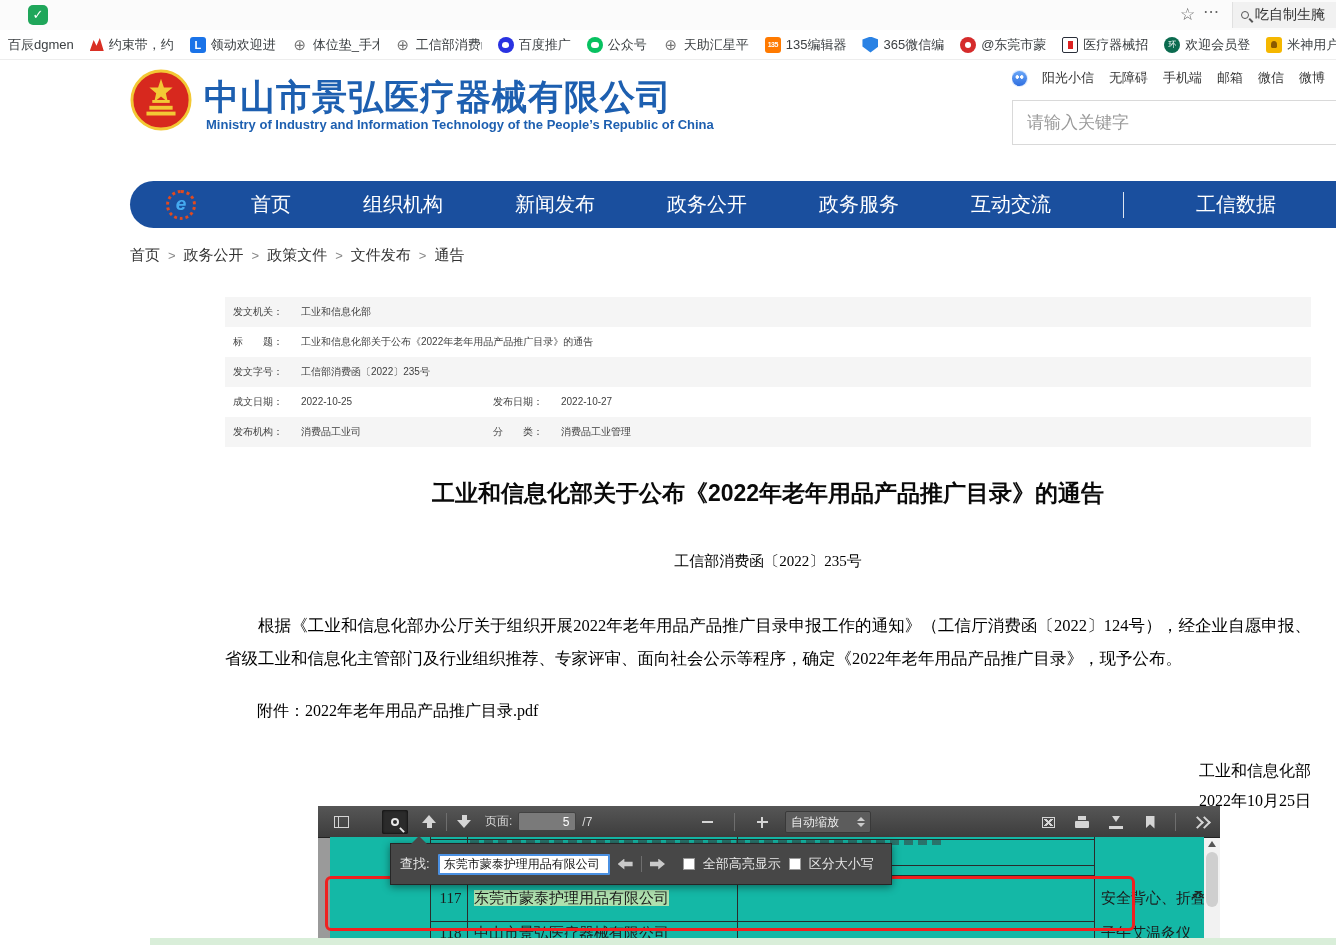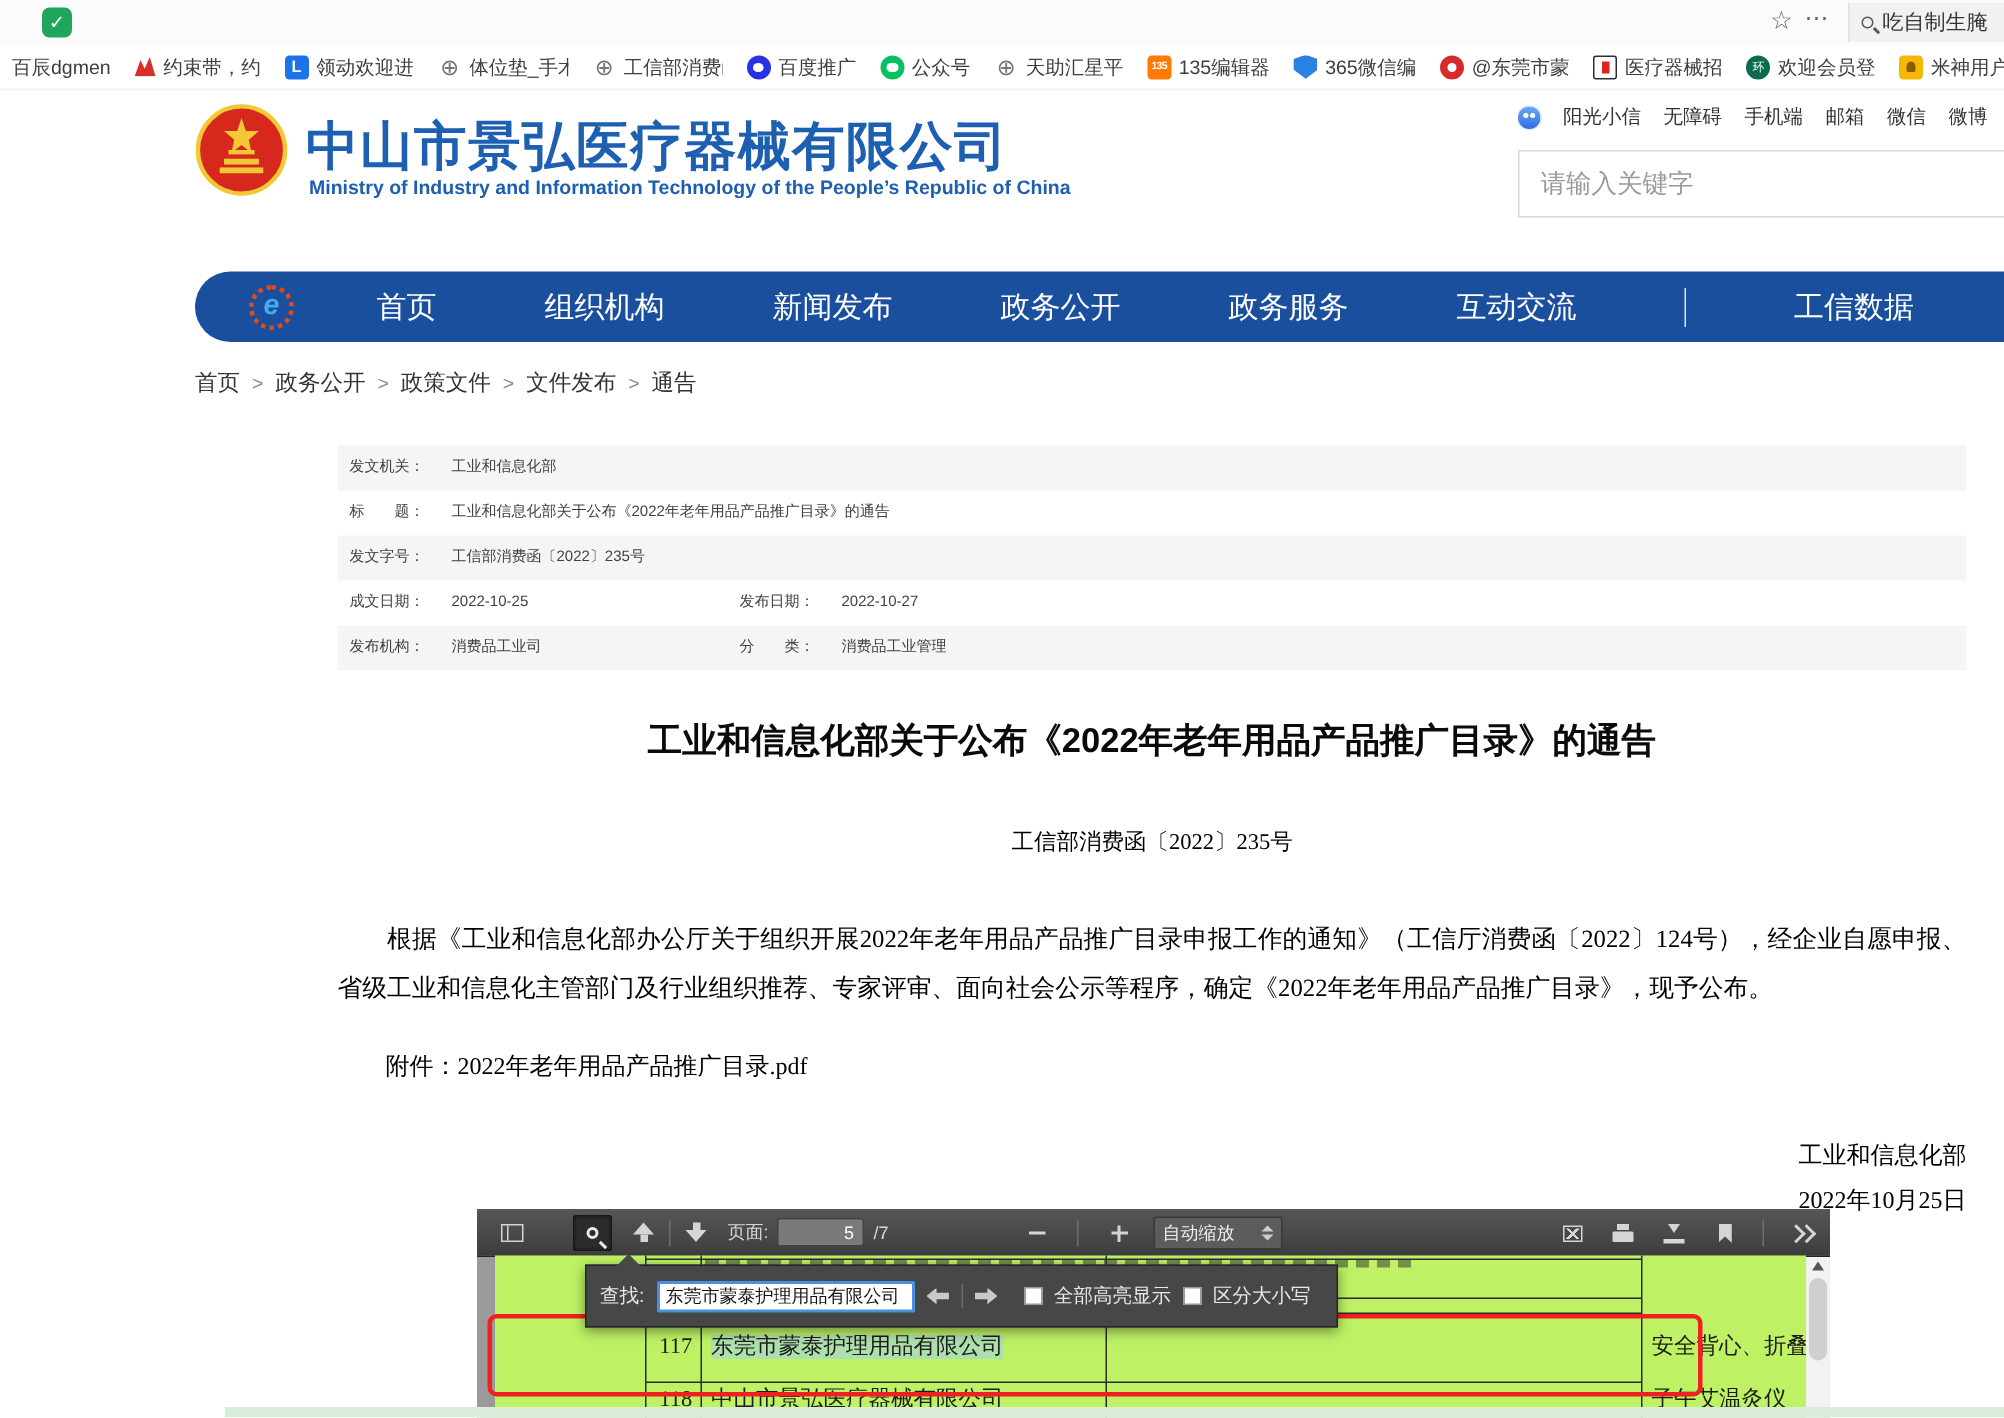--- a/index.html
+++ b/index.html
@@ -96,21 +96,21 @@
   .i-mag::after { content:""; position:absolute; width:2px; height:6px; background:#e8e8e8; transform:rotate(-45deg); left:8px; top:7px; }
   .i-arr { position:relative; width:14px; height:13px; }
   .i-arr::before { content:""; position:absolute; left:0; border-left:7px solid transparent; border-right:7px solid transparent; }
   .i-arr::after { content:""; position:absolute; left:4.5px; width:5px; height:5px; background:#d5d5d5; }
   .i-arr.up::before { top:0; border-bottom:8px solid #d5d5d5; }
   .i-arr.up::after { top:8px; }
   .i-arr.down::before { bottom:0; border-top:8px solid #d5d5d5; }
   .i-arr.down::after { bottom:8px; }
   .pg-label { margin-left:8px; }
   .pg-input { width:58px; height:19px; background:#7a7a7a; border:1px solid #424242; border-radius:2px; color:#fff; font-size:12px; text-align:right; padding-right:6px; margin:0 6px; outline:none; }
-  .pdf-mid { position:absolute; left:360px; top:0; height:32px; display:flex; align-items:center; gap:10px; }
+  .pdf-mid { position:absolute; left:376px; top:0; height:32px; display:flex; align-items:center; gap:10px; }
   .i-minus { width:11px; height:2px; background:#d5d5d5; }
   .i-plus { width:11px; height:11px; position:relative; }
   .i-plus::before { content:""; position:absolute; left:0; top:4.5px; width:11px; height:2px; background:#d5d5d5; }
   .i-plus::after { content:""; position:absolute; left:4.5px; top:0; width:2px; height:11px; background:#d5d5d5; }
   .zoom-select { width:86px; height:22px; background:#5c5c5c; border:1px solid #393939; border-radius:2px; display:flex; align-items:center; justify-content:space-between; padding:0 5px; color:#eee; }
   .spin { display:flex; flex-direction:column; gap:2px; }
   .spin i { display:block; width:0; height:0; border-left:4px solid transparent; border-right:4px solid transparent; }
   .spin .su { border-bottom:4px solid #ccc; }
   .spin .sd { border-top:4px solid #ccc; }
   .pdf-right { position:absolute; right:6px; top:0; height:32px; display:flex; align-items:center; gap:8px; }
@@ -132,21 +132,21 @@
   
   .findbar { position:absolute; left:72px; top:37px; width:502px; height:42px; background:#474747; border:1px solid #262626; box-shadow:0 2px 8px rgba(0,0,0,.45); display:flex; align-items:center; gap:8px; padding:0 9px; z-index:20; color:#e8e8e8; font-size:13px; }
   .find-notch { position:absolute; top:-8px; left:20px; width:0; height:0; border-left:8px solid transparent; border-right:8px solid transparent; border-bottom:8px solid #474747; }
   .find-input { width:172px; height:21px; background:#fff; border:2px solid #4a90e2; border-radius:1px; font-size:12px; color:#111; padding:0 4px; outline:none; white-space:nowrap; overflow:hidden; }
   .f-arr { width:15px; height:11px; background:#c9c9c9; clip-path:polygon(0 50%,45% 0,45% 30%,100% 30%,100% 70%,45% 70%,45% 100%); }
   .f-arr.right { transform:scaleX(-1); }
   .f-sep { width:1px; height:16px; background:#6e6e6e; }
   .f-check { width:12px; height:12px; background:#fff; border:1px solid #999; flex:none; }
 
   
-  .pdf-page { position:absolute; left:12px; top:31px; width:874px; height:108px; background:#bef264; }
+  .pdf-page { position:absolute; left:12px; top:31px; width:874px; height:108px; background:#14b8a6; }
   .pg-vline { position:absolute; top:0; bottom:0; width:1px; background:#2b2b2b; }
   .pg-hline { position:absolute; left:100px; right:110px; height:1px; background:#2b2b2b; }
   .row-sliver { position:absolute; left:140px; right:260px; top:3px; height:5px; overflow:hidden;
     background:repeating-linear-gradient(90deg,#3a3a3a 0 9px,transparent 9px 14px); opacity:.55; }
   .pdf-cell { position:absolute; font-family:"Liberation Serif","DejaVu Serif",serif; font-size:15px; color:#1c1c1c; white-space:nowrap; }
   .hl-green { background:#aee0ae; }
   .red-annot { position:absolute; left:7px; top:70px; width:810px; height:55px; border:3px solid #ef2020; border-radius:6px; z-index:10; }
   .pdf-scroll { position:absolute; right:0; top:32px; bottom:0; width:16px; background:#f2f2f2; }
   .scroll-up { position:absolute; top:3px; left:4px; width:0; height:0; border-left:4px solid transparent; border-right:4px solid transparent; border-bottom:6px solid #555; }
   .scroll-thumb { position:absolute; top:14px; left:2px; width:12px; height:55px; background:#cfcfcf; border-radius:6px; }

